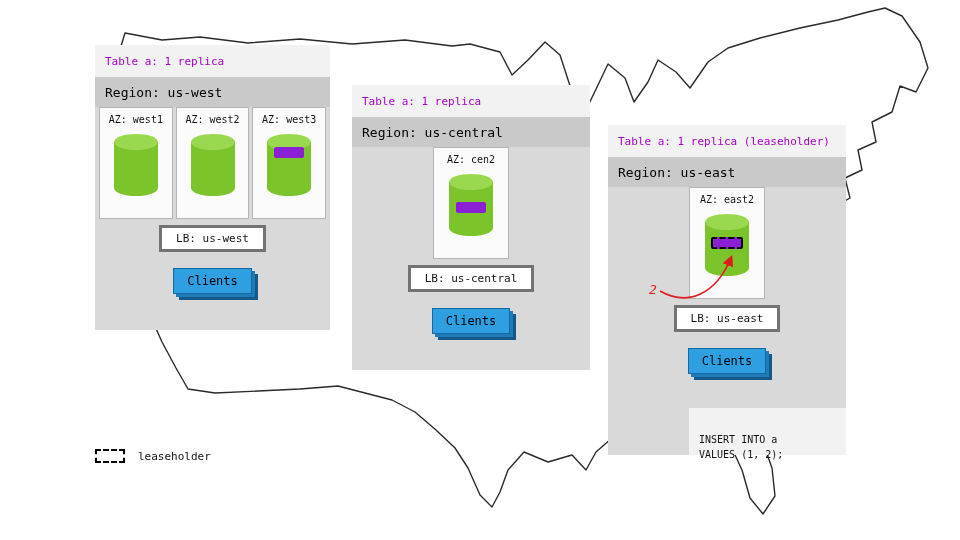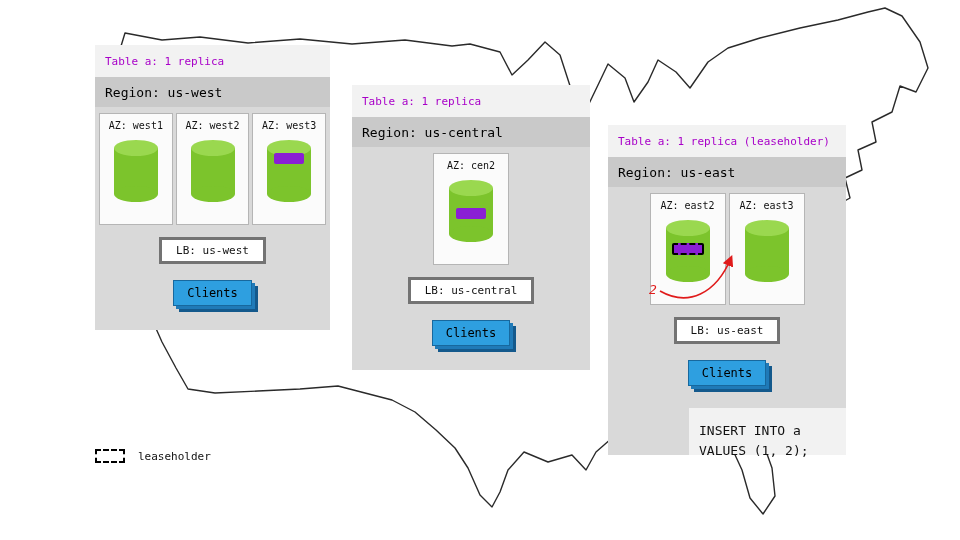--- a/index.html
+++ b/index.html
@@ -7,40 +7,40 @@
          font-family:"DejaVu Sans Mono","Liberation Mono",monospace;color:#111;}
   .map-svg{position:absolute;left:0;top:0;z-index:0;}
 
   .panel{position:absolute;background:var(--panel-bg,#d9d9d9);z-index:2;}
   .panel-header{height:32px;box-sizing:border-box;display:flex;align-items:center;
                 padding:0 10px;background:var(--header-bg,#f2f2f2);
                 color:var(--header-text,#a800c8);font-size:11px;white-space:nowrap;}
   .region-title{height:30px;box-sizing:border-box;display:flex;align-items:center;
                 padding:6px 10px;background:var(--region-bar-bg,#c9c9c9);
                 font-size:13px;color:#000;white-space:nowrap;}
-  .az-row{display:flex;gap:3px;justify-content:center;padding:6px 4px;}
+  .az-row{display:flex;gap:3px;justify-content:center;padding:0 4px;}
   .az-box{flex:1;max-width:76px;height:112px;background:#fbfbfb;border:1px solid #b5b5b5;
           box-sizing:border-box;}
   .az-label{font-size:10px;text-align:center;padding:6px 0 2px;white-space:nowrap;}
   .cyl{position:relative;width:48px;height:66px;margin:6px auto 0;}
   .cyl-body{fill:var(--cylinder,#7cc42c);}
   .cyl-top{fill:var(--cylinder-top,#9ad84f);}
   .replica{position:absolute;left:50%;transform:translateX(-50%);width:30px;height:11px;
            background:var(--replica,#8a1fd4);border-radius:2px;}
   .replica.pos-top{top:14px;}
   .replica.pos-mid{top:29px;}
   .replica.leaseholder{top:24px;border:2px dashed #000;width:32px;height:12px;box-sizing:border-box;}
   .lb-box{width:fit-content;margin:6px auto 0;background:#fff;border:3px solid #737373;
           font-size:11px;padding:4px 14px;white-space:nowrap;}
   .clients-btn{width:fit-content;margin:16px auto 0;background:var(--clients,#2e9fe0);
                border:1px solid #17689e;color:#000;font-size:12px;padding:5px 13px;
                box-shadow:3px 3px 0 #1f7ab8,6px 6px 0 #14598c;white-space:nowrap;}
   .sql-note{position:absolute;right:0;bottom:0;width:157px;height:47px;box-sizing:border-box;
-            background:var(--header-bg,#f2f2f2);font-size:13px;line-height:1.5;
-            padding:13px 0 0 10px;white-space:pre;margin-left:43px;}
+            background:var(--header-bg,#f2f2f2);font-size:10px;line-height:1.5;
+            padding:24px 0 0 10px;white-space:pre;margin-left:43px;}
   .annotation-2{position:absolute;left:649px;top:282px;z-index:6;font-size:13px;
                 font-style:italic;color:var(--annotation,#e01b1b);}
   .arrow-svg{position:absolute;left:0;top:0;z-index:5;pointer-events:none;}
   .arrow-path{stroke:var(--annotation,#e01b1b);stroke-width:1.6;fill:none;}
   .arrow-head{fill:var(--annotation,#e01b1b);}
   .legend{position:absolute;left:95px;top:449px;z-index:3;display:flex;align-items:center;
           gap:13px;font-size:11px;}
   .legend-swatch{display:inline-block;width:26px;height:10px;background:#fff;
                  border:2px dashed #000;}
 </style>
@@ -132,30 +132,20 @@
         <div class="az-label">AZ: east2</div>
         <div class="cyl">
           <svg width="48" height="66" viewBox="0 0 48 66">
             <rect x="2" y="9" width="44" height="46" class="cyl-body"></rect>
             <ellipse cx="24" cy="55" rx="22" ry="8" class="cyl-body"></ellipse>
             <ellipse cx="24" cy="9" rx="22" ry="8" class="cyl-top"></ellipse>
           </svg>
           <div class="replica leaseholder"></div>
         </div>
       </div>
-      <div class="az-box">
-        <div class="az-label">AZ: east3</div>
-        <div class="cyl">
-          <svg width="48" height="66" viewBox="0 0 48 66">
-            <rect x="2" y="9" width="44" height="46" class="cyl-body"></rect>
-            <ellipse cx="24" cy="55" rx="22" ry="8" class="cyl-body"></ellipse>
-            <ellipse cx="24" cy="9" rx="22" ry="8" class="cyl-top"></ellipse>
-          </svg>
-        </div>
-      </div>
     </div>
     <div class="lb-box">LB: us-east</div>
     <div class="clients-btn">Clients</div>
     <div class="sql-note">INSERT INTO a
 VALUES (1, 2);</div>
   </section>
 
   <div class="annotation-2">2</div>
   <svg class="arrow-svg" width="960" height="540" viewBox="0 0 960 540">
     <defs>

